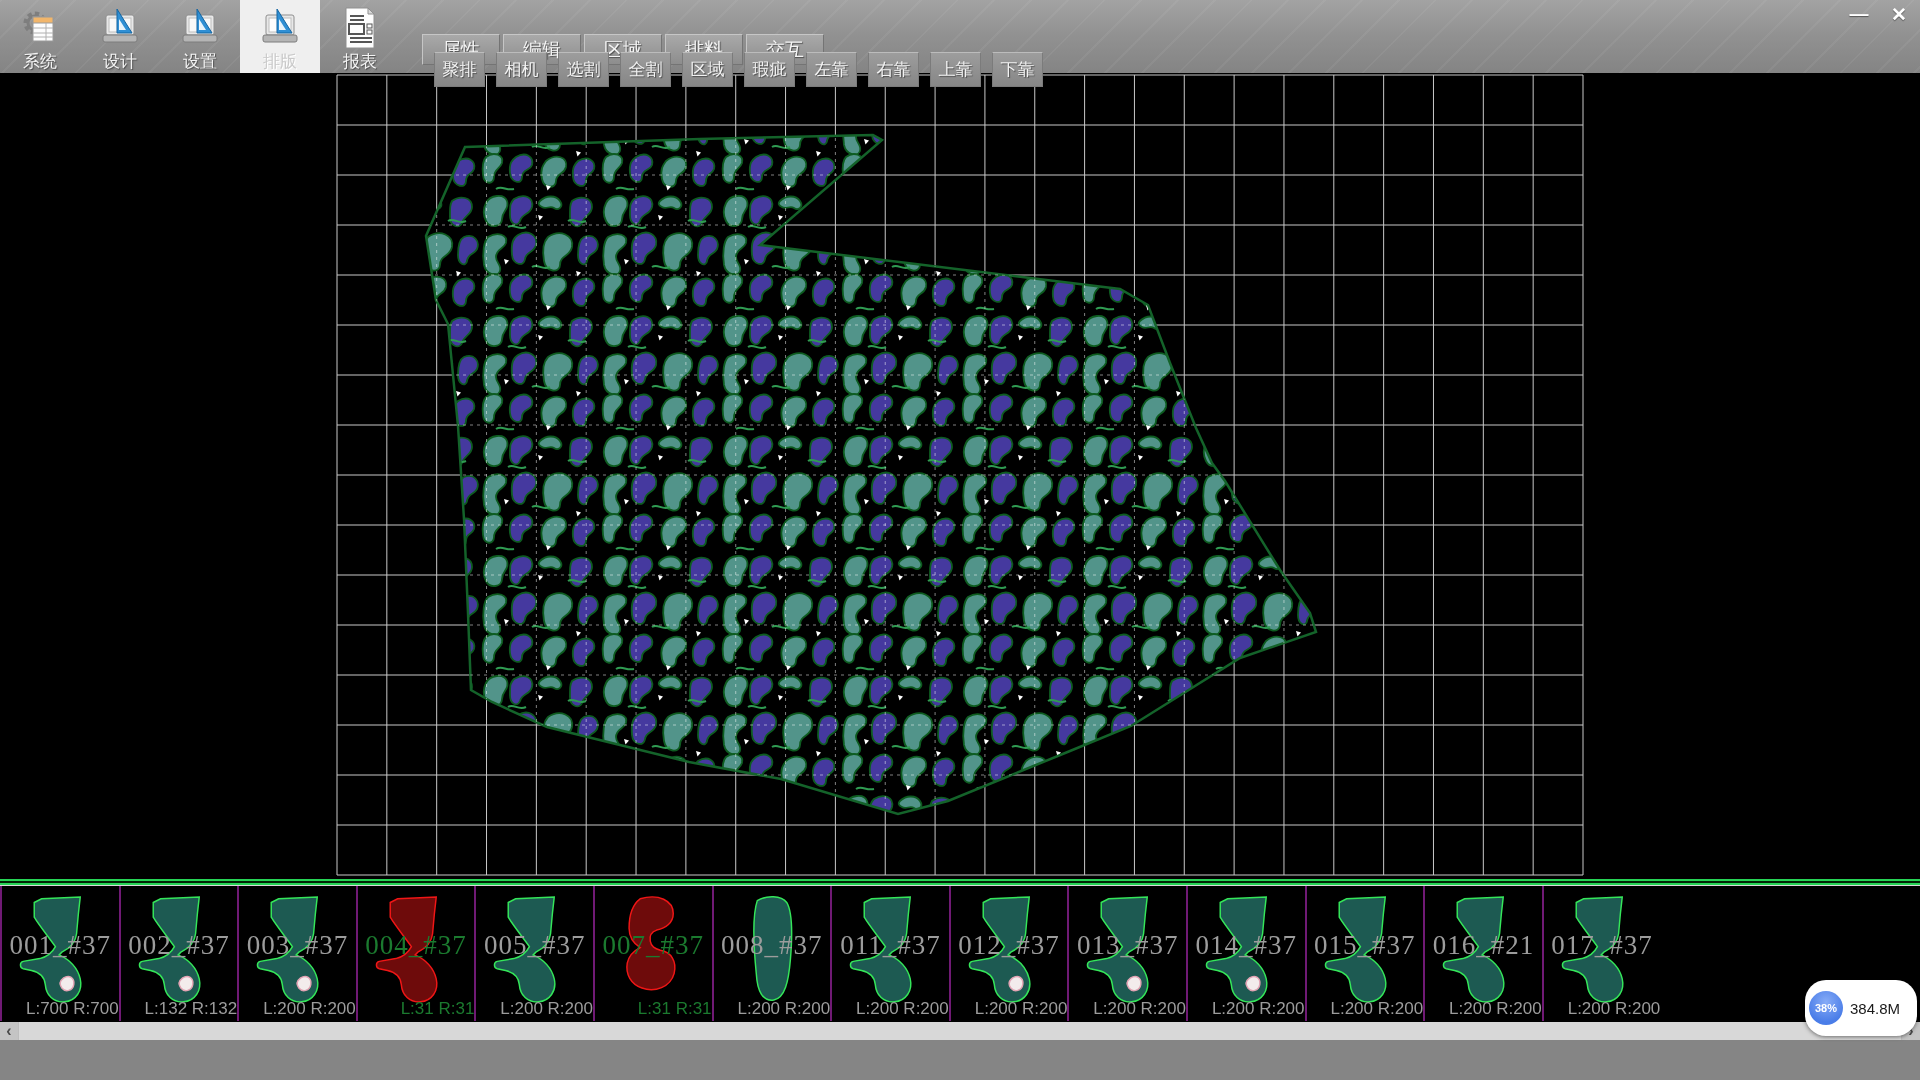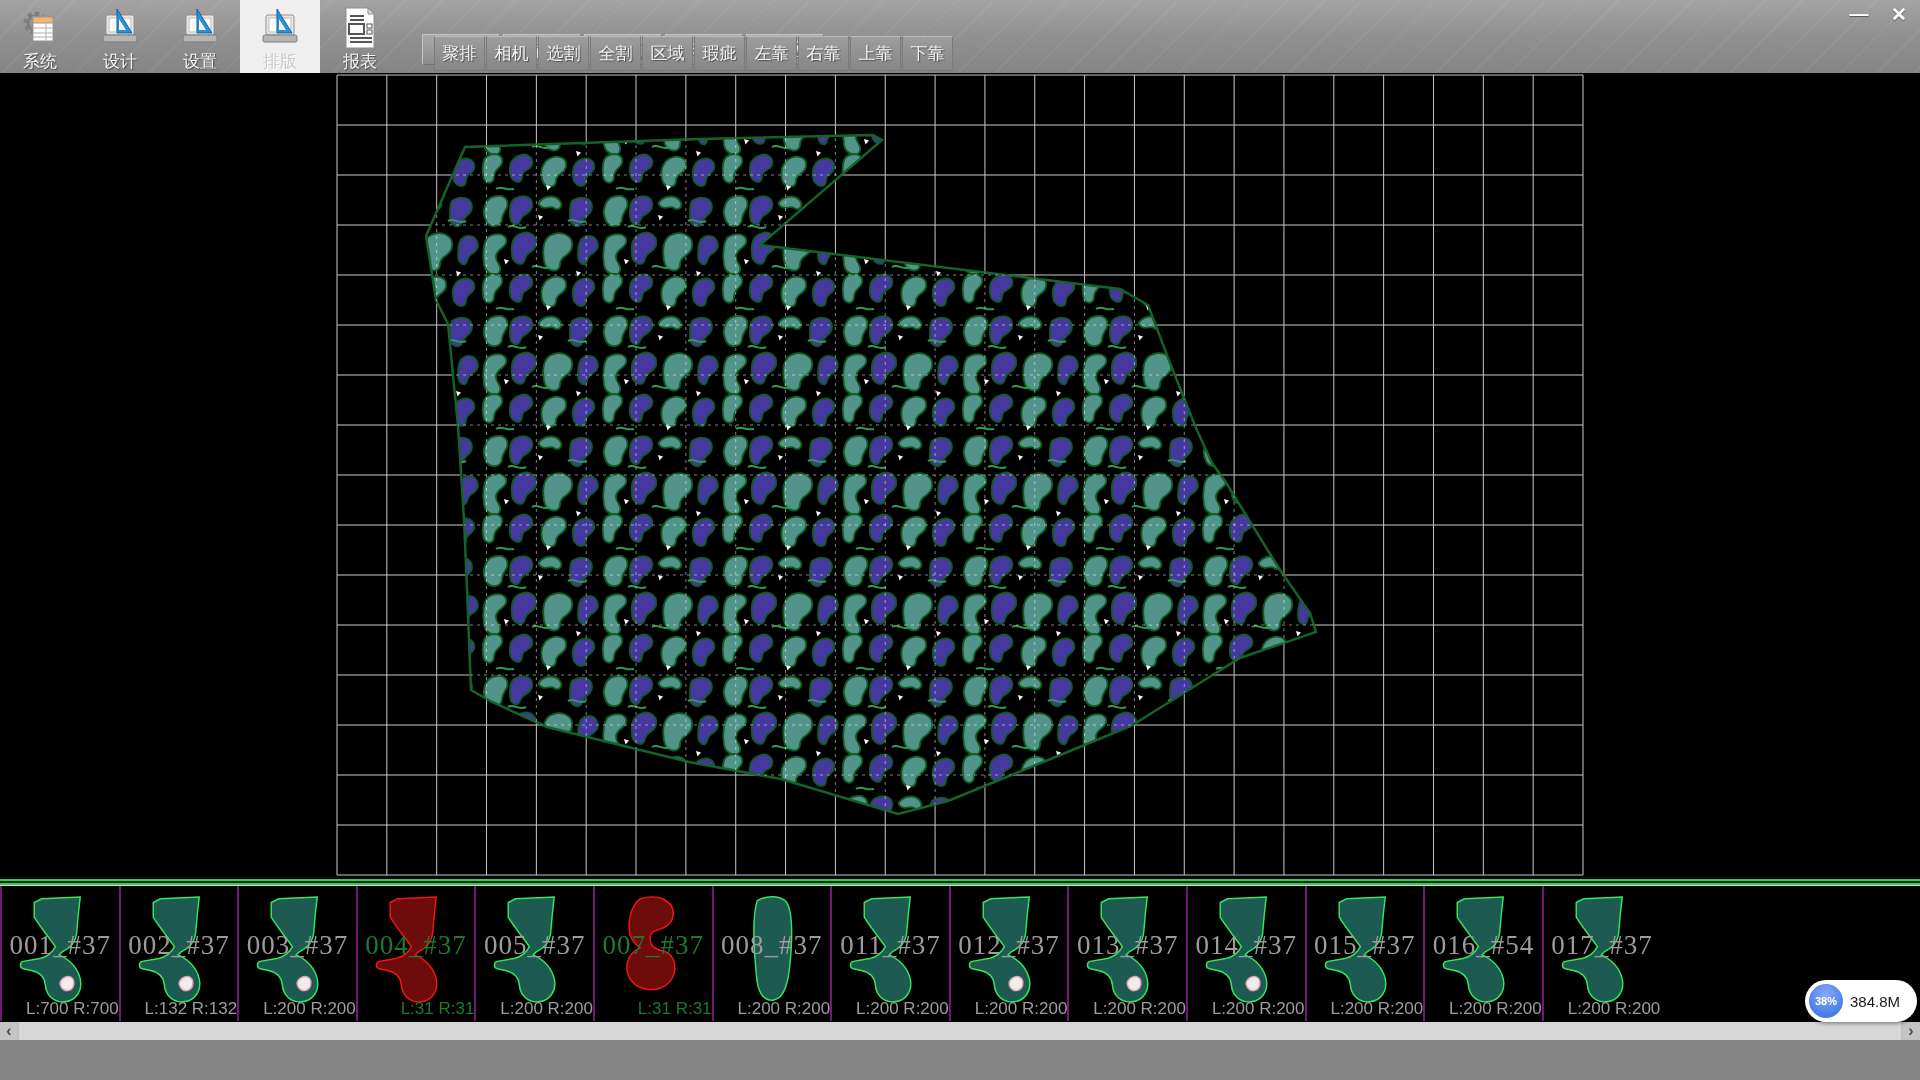--- a/index.html
+++ b/index.html
@@ -18,21 +18,21 @@
   .mode-btn.active{background:#efefef;}
   .mode-btn .mi{height:46px;display:flex;align-items:center;justify-content:center;margin-top:2px;}
   .mode-label{font-size:17px;color:#f4f4f4;text-shadow:1px 1px 1px rgba(70,70,70,.9);line-height:22px;}
   .mode-btn.active .mode-label{color:#c9c9c9;text-shadow:1px 1px 0 #fff;}
 
   .menus{position:absolute;left:422px;top:2px;display:flex;gap:3px;z-index:3;}
   .menu-btn{width:76px;height:29px;display:flex;align-items:center;justify-content:center;
     background:linear-gradient(180deg,#a9a9a9,#8d8d8d);
     border:1px solid #747474;border-top-color:#c6c6c6;border-left-color:#c6c6c6;
     font-size:19px;color:#f5f5f5;text-shadow:1px 1px 1px rgba(70,70,70,.9);margin-top:32px;}
-  .tools{position:absolute;left:424px;top:36px;display:flex;gap:1px;z-index:3;padding-left:10px;}
+  .tools{position:absolute;left:424px;top:52px;display:flex;gap:11px;z-index:3;padding-left:10px;}
   .tool-btn{width:49px;height:33px;display:flex;align-items:center;justify-content:center;
     background:linear-gradient(180deg,#9d9d9d,#868686);
     border:1px solid #7b7b7b;border-top-color:#bcbcbc;
     font-size:17px;color:#f3f3f3;text-shadow:1px 1px 1px rgba(70,70,70,.9);}
 
   .win-controls{position:absolute;right:6px;top:2px;display:flex;gap:10px;z-index:4;}
   .win-btn{width:30px;height:24px;display:flex;align-items:center;justify-content:center;
     color:#fff;font-size:19px;font-weight:bold;text-shadow:0 1px 1px #555;}
 
   
@@ -51,21 +51,21 @@
   svg.piece.teal{fill:#1d5a52;stroke:#35e65a;}
   svg.piece.red{fill:#6e0b0b;stroke:#f01616;}
   svg.piece .hole{fill:#f3ecec;stroke:#e2a4b4;}
   .thumb-label{position:absolute;left:0;top:44px;width:100%;text-align:center;z-index:2;
     font-family:"Liberation Serif",serif;font-size:27px;letter-spacing:1px;color:#9c9c9c;}
   .thumb-lr{position:absolute;left:0;bottom:3px;width:100%;text-align:right;z-index:2;
     font-family:Liberation Sans, sans-serif;font-size:17px;color:#9c9c9c;}
   .thumb-cell.green-text .thumb-label,.thumb-cell.green-text .thumb-lr{color:#1b7a2f;}
 
   
-  .pill{position:absolute;right:3px;top:980px;width:112px;height:42px;background:#fff;
+  .pill{position:absolute;right:3px;top:980px;width:112px;height:56px;background:#fff;
     border-radius:21px;display:flex;align-items:center;z-index:6;box-shadow:0 1px 4px rgba(0,0,0,.5);}
   .pill-circle{width:34px;height:34px;margin-left:4px;border-radius:50%;
     background:radial-gradient(circle at 50% 32%,#86abf7,#4a7de8 70%);
     display:flex;align-items:center;justify-content:center;
     color:#fff;font-size:11px;font-weight:bold;}
   .pill-size{margin-left:7px;font-size:15px;color:#1a1a1a;}
 
   
   .gap-line{position:absolute;left:0;top:1021px;width:1920px;height:1px;background:#000;}
   .hscroll{position:absolute;left:0;top:1022px;width:1920px;height:18px;background:#cdcdcd;display:flex;}
@@ -414,21 +414,21 @@
       <svg class="piece teal" viewBox="0 0 100 132" stroke-width="1.6">
           <use href="#shape-boot"></use>
         </svg>
       <div class="thumb-label">015_#37</div>
       <div class="thumb-lr">L:200 R:200</div>
     </div>
       <div class="thumb-cell">
       <svg class="piece teal" viewBox="0 0 100 132" stroke-width="1.6">
           <use href="#shape-boot"></use>
         </svg>
-      <div class="thumb-label">016_#54</div>
+      <div class="thumb-label">016_#21</div>
       <div class="thumb-lr">L:200 R:200</div>
     </div>
       <div class="thumb-cell">
       <svg class="piece teal" viewBox="0 0 100 132" stroke-width="1.6">
           <use href="#shape-boot"></use>
         </svg>
       <div class="thumb-label">017_#37</div>
       <div class="thumb-lr">L:200 R:200</div>
     </div>
     </div>

